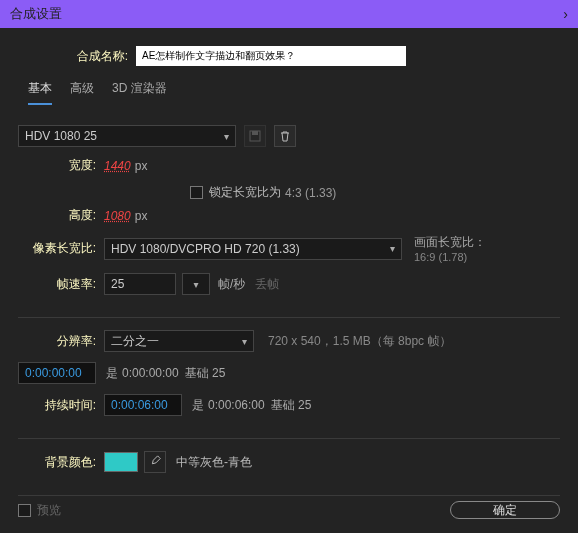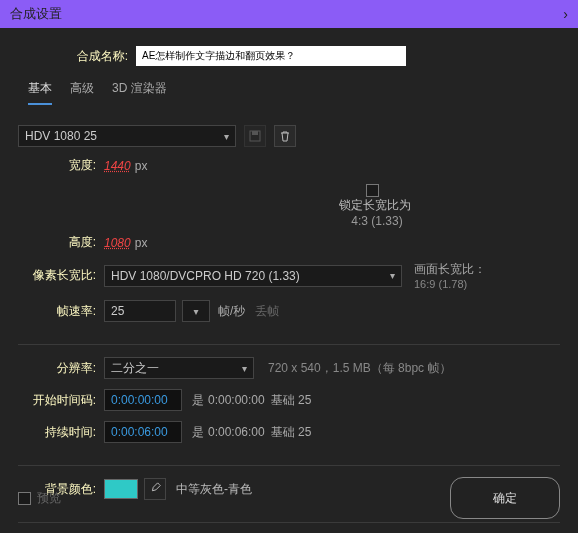--- a/index.html
+++ b/index.html
@@ -33,23 +33,23 @@
   .fps-select { width: 72px; }
   .fps-unit-sel { width: 28px; height: 22px; background: #1a1a1a; border: 1px solid #444; display:flex; align-items:center; justify-content:center; margin-left:6px; color:#aaa; font-size:10px;}
   .dim-text { color: #666; margin-left: 10px; }
   .time-input { background: #111; border: 1px solid #444; color: #3a9ae0; height: 22px; width: 78px; padding: 0 6px; display:flex; align-items:center; cursor:text;}
   .time-static { color: #aaa; margin-left: 10px; }
   .swatch { width: 34px; height: 20px; border: 1px solid #666; cursor: pointer; }
   .eyedrop { width: 22px; height: 22px; border: 1px solid #444; display:flex; align-items:center; justify-content:center; margin-left:6px; cursor:pointer; }
   .eyedrop svg { width:14px; height:14px; }
   .footer { position: absolute; bottom: 14px; left: 18px; right: 18px; display: flex; align-items: center; justify-content: space-between; }
   .footer-left { display: flex; align-items: center; color: #666; }
-  .ok-btn { width: 110px; height: 42px; border: 1px solid #888; border-radius: 13px; background: #222; color: #ddd; cursor: pointer; display:flex; align-items:center; justify-content:center;}
+  .ok-btn { width: 110px; height: 18px; border: 1px solid #888; border-radius: 13px; background: #222; color: #ddd; cursor: pointer; display:flex; align-items:center; justify-content:center;}
   .indent { padding-left: 48px; }
-  .lock-row { margin: 2px 0 6px 0; flex-direction: column; }
+  .lock-row { margin: 2px 0 6px 0; }
   .dim-hint { color: #999; margin-left: 4px; }
   .res-info { color: #888; margin-left: 14px; }
 </style>
 </head>
 <body>
 
 <div class="window">
 
   <div class="titlebar">
     <span>合成设置</span>
@@ -133,21 +133,20 @@
       <div class="row">
         <span class="label w78">分辨率:</span>
         <div class="select half-select">
           <span>二分之一</span>
           <span class="chev">▾</span>
         </div>
         <span class="res-info">720 x 540，1.5 MB（每 8bpc 帧）</span>
       </div>
 
       <div class="row">
-        <span class="label w78">开始时间码:</span>
         <div class="time-input">
             <span>0:00:00:00</span>
           </div>
         <span class="time-static">是</span>
         <span class="time-static" style="margin-left:4px;">0:00:00:00</span>
         <span class="time-static" style="margin-left:6px;">基础 25</span>
       </div>
 
       <div class="row">
         <span class="label w78">持续时间:</span>

